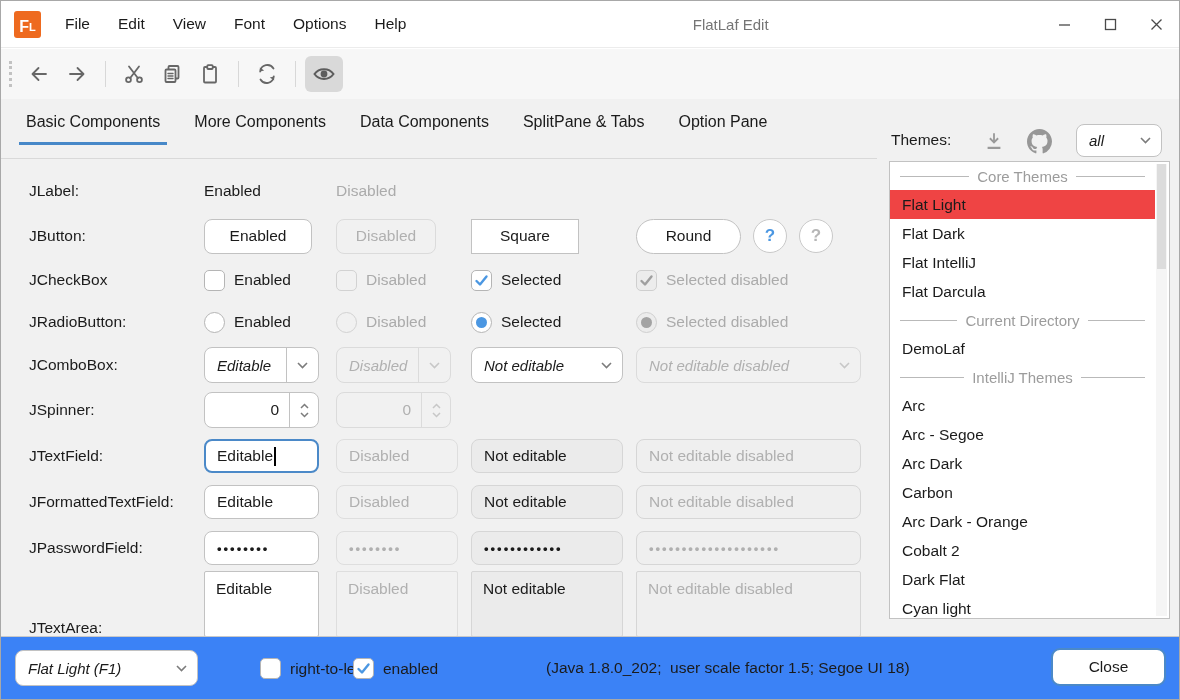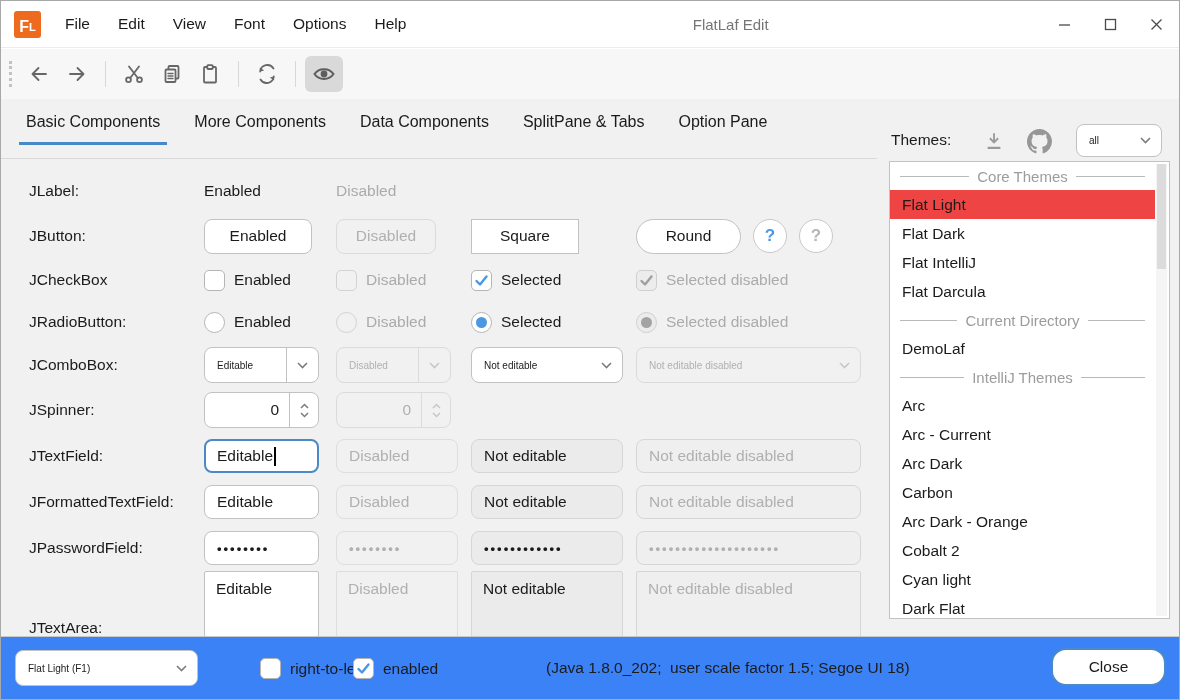--- a/index.html
+++ b/index.html
@@ -57,21 +57,21 @@
   .box { width:21px; height:21px; border:1.5px solid #b5b5b5; background:#fff; border-radius:5px; flex:none;
     display:flex; align-items:center; justify-content:center; }
   .radio .box { border-radius:50%; }
   .box.disabled { border-color:#d2d2d2; background:#f1f1f1; }
   .box.seldis { border-color:#cfcfcf; background:#ececec; }
   .box svg { display:block; }
   .dot { width:11px; height:11px; border-radius:50%; background:#4B97E2; }
   .dot.gray { background:#a3a3a3; }
   
   .combo { height:36px; background:#fff; border:1px solid #c2c2c2; border-radius:8px; display:flex; align-items:center; overflow:hidden; }
-  .combo .val { flex:1; padding-left:12px; font-size:10px; white-space:nowrap; }
+  .combo .val { flex:1; padding-left:12px; font-size:15px; white-space:nowrap;font-style:italic; }
   .combo .arrow { width:32px; height:100%; display:flex; align-items:center; justify-content:center; flex:none; }
   .combo.editable .arrow { border-left:1px solid #c2c2c2; }
   .combo.disabled { background:#f1f1f1; border-color:#dbdbdb; } .combo.disabled .val { color:#b0b0b0; }
   .combo.disabled.editable .arrow { border-left-color:#dbdbdb; }
   .spinner { width:115px; height:36px; background:#fff; border:1px solid #c2c2c2; border-radius:8px; display:flex; overflow:hidden; }
   .spinner .val { flex:1; display:flex; align-items:center; justify-content:flex-end; padding-right:10px; font-size:15.5px; }
   .spinner .arrows { width:29px; border-left:1px solid #c2c2c2; display:flex; flex-direction:column; align-items:center; justify-content:center; gap:3px; }
   .spinner.disabled { background:#f1f1f1; border-color:#dbdbdb; }
   .spinner.disabled .val { color:#b0b0b0; } .spinner.disabled .arrows { border-left-color:#dbdbdb; }
   .field { height:34px; border:1px solid #c2c2c2; background:#fff; border-radius:8px;
@@ -99,21 +99,21 @@
   .list-item { height:29px; display:flex; align-items:center; padding-left:12px; font-size:15.5px; white-space:nowrap; }
   .list-item.selected { background:#ef4444; }
   .vscroll { position:absolute; right:2px; top:2px; bottom:2px; width:11px; background:#f5f5f5; }
   .vthumb { position:absolute; left:1px; right:1px; top:0; height:105px; background:#dcdcdc; }
   
   .statusbar { position:absolute; left:0; right:0; bottom:0; height:63px; background:#3b82f6; border-top:1px solid #c9c9c9; }
   .laf-combo { position:absolute; left:14px; top:13px; width:183px; }
   .sb-check { position:absolute; top:21px; }
   .sb-info { position:absolute; left:545px; top:0; height:100%; display:flex; align-items:center; font-size:15.5px; white-space:pre; }
   .close-btn { position:absolute; left:1050px; top:11px; width:115px; height:38px; background:#fff;
-    border:2px solid #4B89C8; border-radius:15px; display:flex; align-items:center; justify-content:center; font-size:15.5px; }
+    border:2px solid #4B89C8; border-radius:9px; display:flex; align-items:center; justify-content:center; font-size:15.5px; }
 </style>
 </head>
 <body>
 
 <div class="titlebar">
   <div class="logo">
       <span class="f">F</span>
       <span class="l">L</span>
     </div>
   <div class="menus">
@@ -480,27 +480,27 @@
       <span>Current Directory</span>
       <span class="hline"></span>
     </div>
     <div class="list-item">DemoLaf</div>
     <div class="list-header">
       <span class="hline"></span>
       <span>IntelliJ Themes</span>
       <span class="hline"></span>
     </div>
     <div class="list-item">Arc</div>
-    <div class="list-item">Arc - Current</div>
+    <div class="list-item">Arc - Segoe</div>
     <div class="list-item">Arc Dark</div>
     <div class="list-item">Carbon</div>
     <div class="list-item">Arc Dark - Orange</div>
     <div class="list-item">Cobalt 2</div>
+    <div class="list-item">Dark Flat</div>
     <div class="list-item">Cyan light</div>
-    <div class="list-item">Dark Flat</div>
   </div>
 
 <div class="statusbar">
   <div class="combo laf-combo" style="height:36px;">
     <span class="val">Flat Light (F1)</span>
     <span class="arrow">
         <svg width="11" height="7" viewBox="0 0 11 7">
           <path d="M1 1 L5.5 5.5 L10 1" fill="none" stroke="#7c7c7c" stroke-width="1.6"></path>
         </svg>
       </span>

